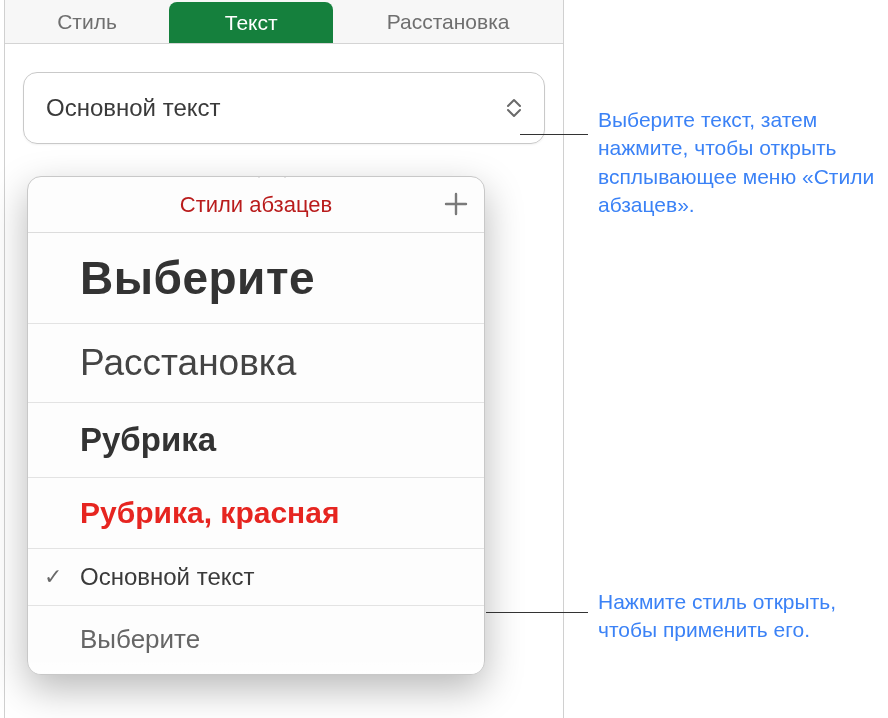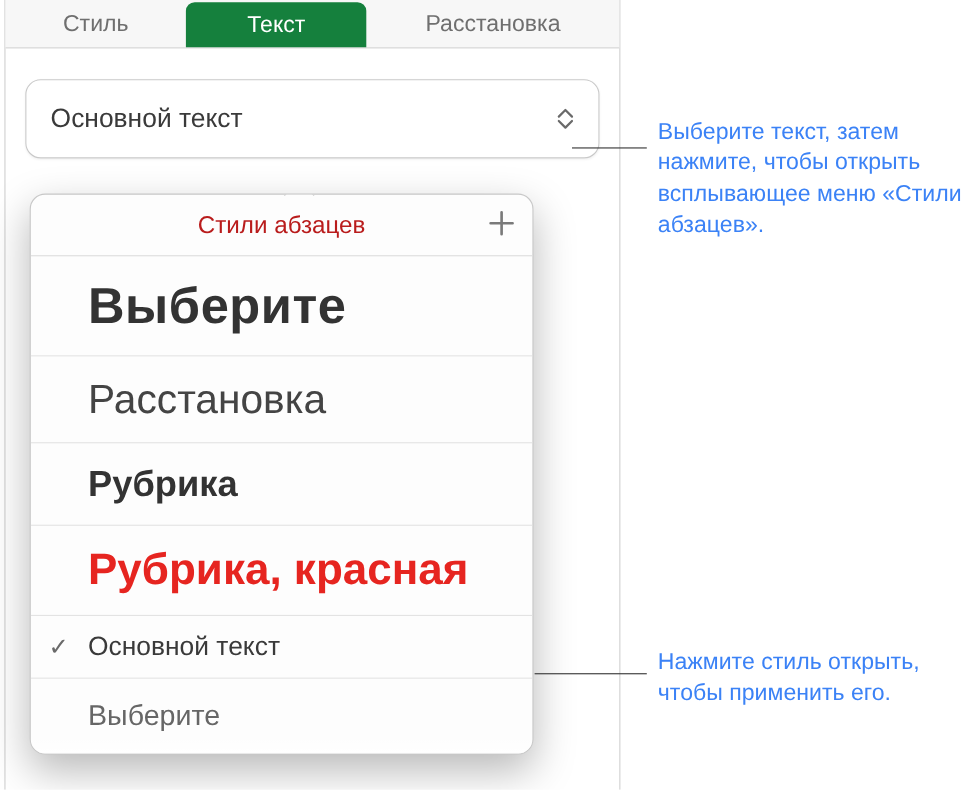--- a/index.html
+++ b/index.html
@@ -110,21 +110,21 @@
       padding: 18px 24px 18px 52px;
       border-bottom:1px solid #e3e3e3;
       position:relative;
       cursor:pointer;
       color:#333;
     }
     .style-item:last-child { border-bottom:none; padding-bottom: 26px;}
     .s-title { font-size:46px; font-weight:800; letter-spacing:0.5px; }
     .s-subtitle { font-size:37px; font-weight:400; color:#444; }
     .s-heading { font-size:33px; font-weight:700; }
-    .s-heading-red { font-size:40px; font-weight:700; color:#e62520; }
+    .s-heading-red { font-size:30px; font-weight:700; color:#e62520; }
     .s-body { font-size:24px; font-weight:400; color:#3a3a3a; padding-top:14px; padding-bottom:14px;}
     .s-caption { font-size:26px; font-weight:400; color:#666; }
     .check {
       position:absolute;
       left:16px;
       top:50%;
       transform:translateY(-50%);
       color:#6a6a6a;
       font-size:22px;
     }

